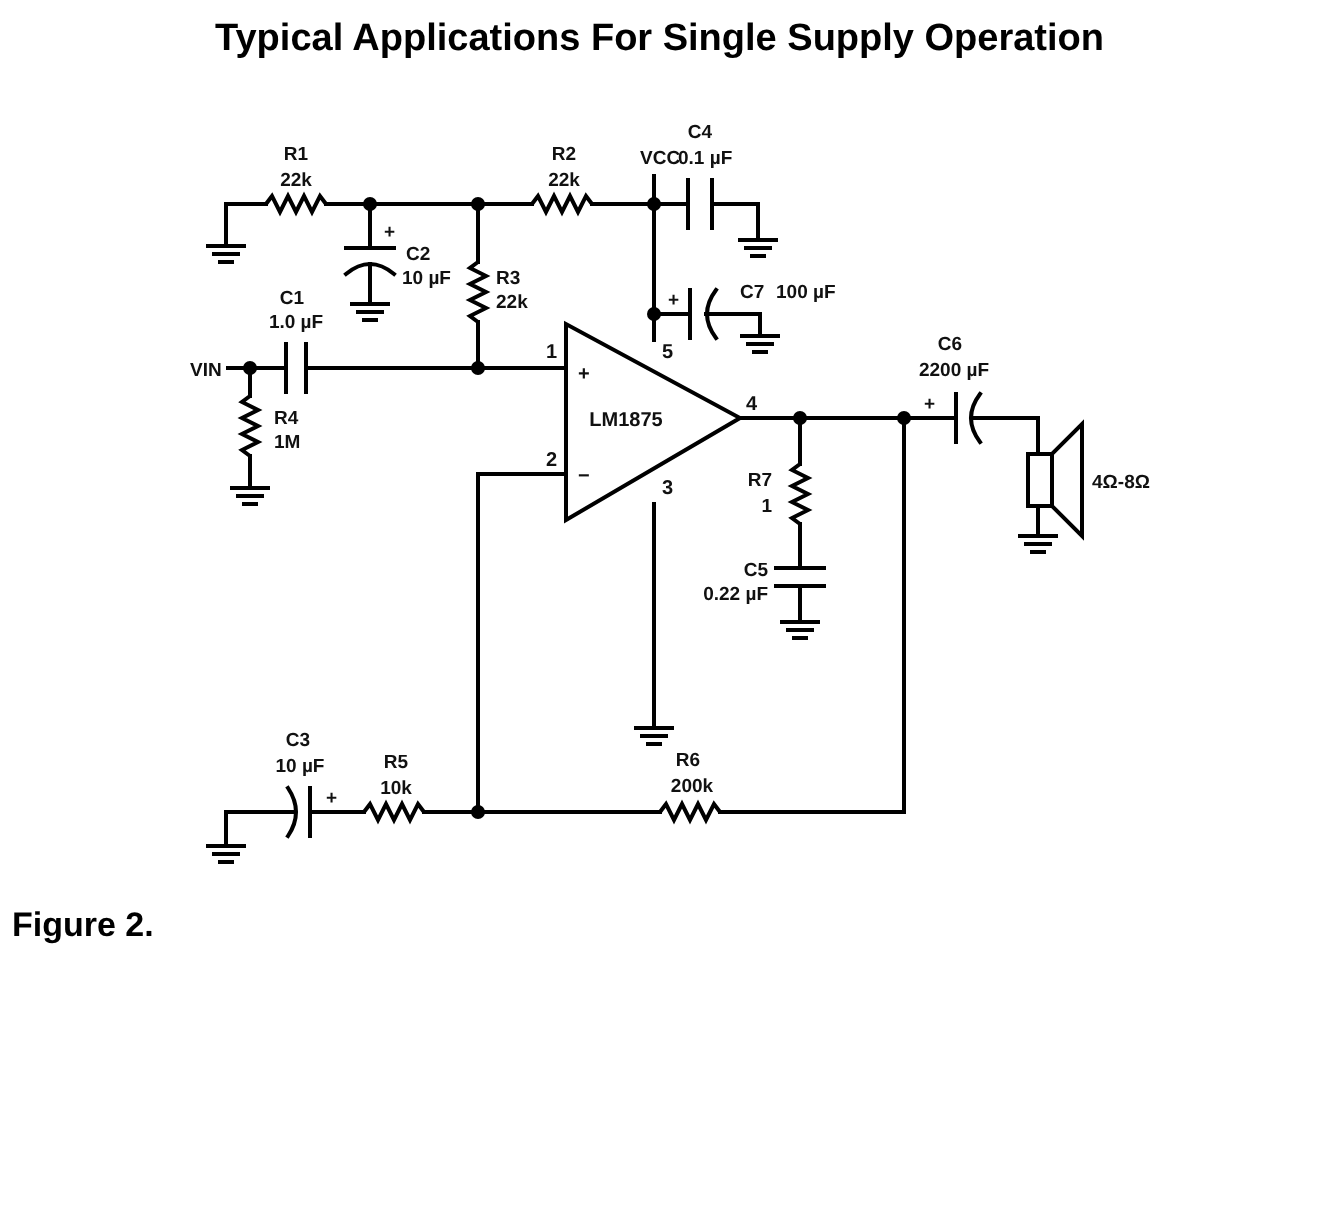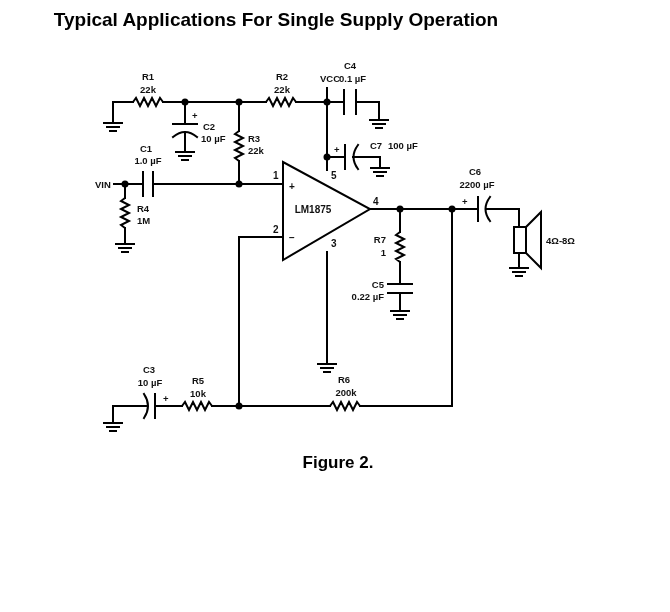--- a/index.html
+++ b/index.html
@@ -1,20 +1,20 @@
 <!DOCTYPE html>
 <html><head>
 <meta charset="utf-8">
 <style>
   html, body { margin: 0; padding: 0; background: #ffffff; }
   body { width: 670px; height: 612px; position: relative; overflow: hidden;
          font-family: "Liberation Sans", sans-serif; color: #000; }
-  .title { position: absolute; left: 0; top: 9px; width: 552px; text-align: center;
+  .title { position: absolute; left: 0; top: 9px; width: 552px; text-align: right;
            font-size: 19px; font-weight: bold; }
-  .caption { position: absolute; left: 0; top: 453px; width: 670px; text-align: center;
+  .caption { position: absolute; left: 0; top: 453px; width: 670px; 
              font-size: 17px; font-weight: bold; padding-left: 6px; box-sizing: border-box; }
   svg { position: absolute; left: 0; top: 0; }
   svg text { font-family: "Liberation Sans", sans-serif; font-size: 9.5px; font-weight: bold; fill: #111; }
   svg .pin { font-size: 10px; }
   svg .chip { font-size: 10px; }
   .w { stroke: #000; stroke-width: 2; fill: none; stroke-linecap: square; }
   .r { stroke: #000; stroke-width: 2; fill: none; stroke-linejoin: miter; }
   .dot { fill: #000; }
 </style>
 </head>

